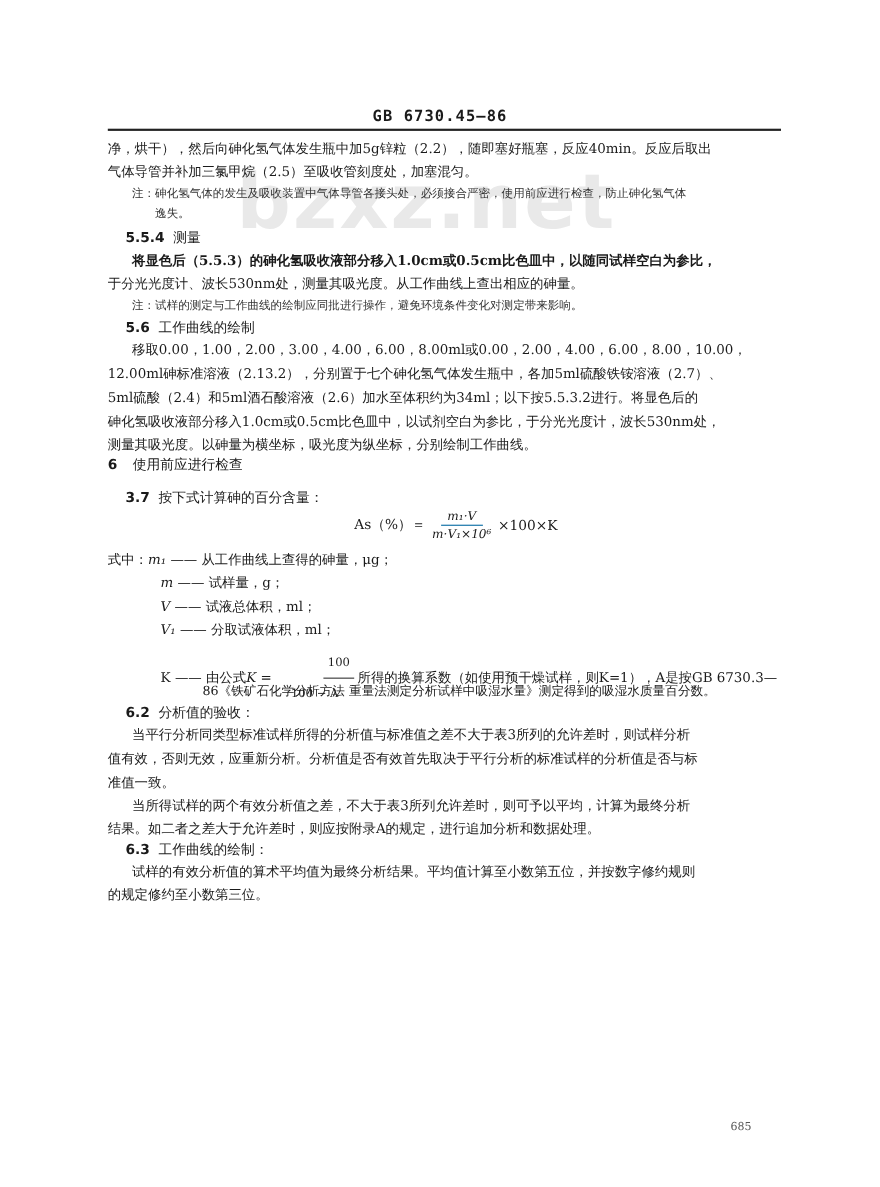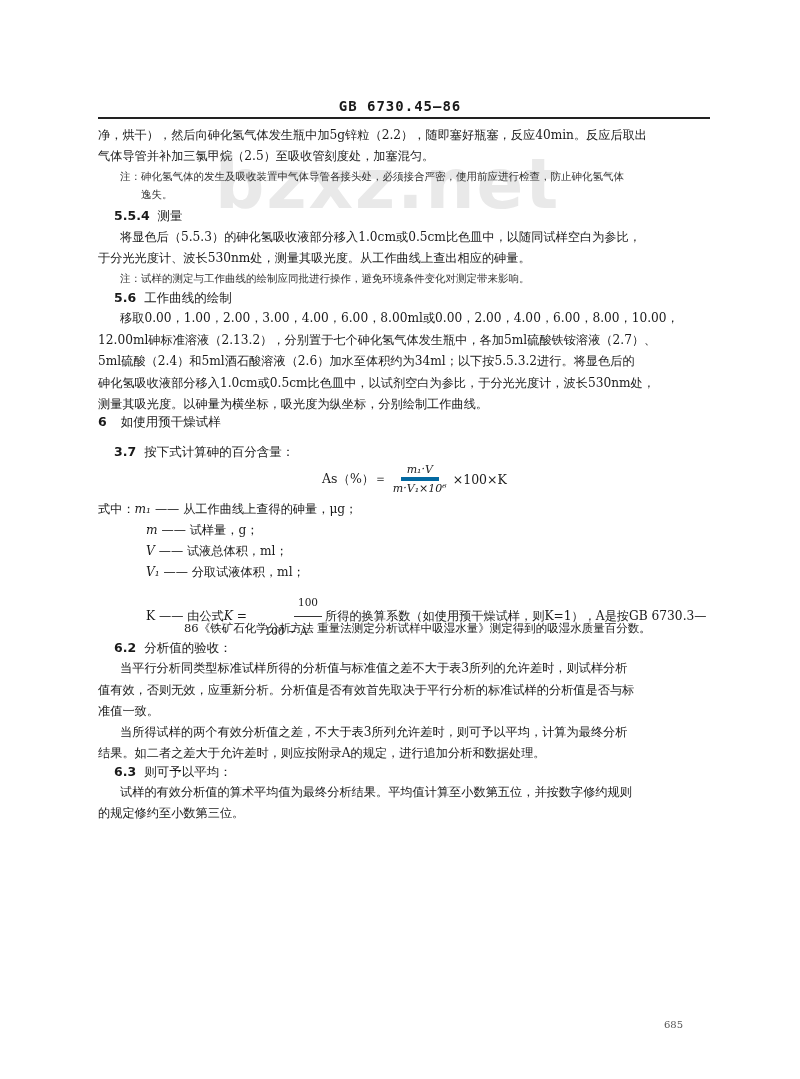--- a/index.html
+++ b/index.html
@@ -18,21 +18,21 @@
       font-family: "DejaVu Sans Mono", monospace; font-weight: bold; font-size: 14px; letter-spacing: 1px;
     }
     .hrule { position: absolute; left: 98px; width: 612px; top: 117px; height: 2px; background: #222; }
     .line { position: absolute; font-size: 12.2px; white-space: nowrap; line-height: 16px; }
     .note { font-size: 10.5px; color: #333; }
     .h { font-family: "DejaVu Sans", sans-serif; font-weight: bold; font-size: 12.5px; }
     .h .num { margin-right: 8px; }
     .h .tt { font-weight: normal; font-family: "DejaVu Serif", serif; }
     .formula { position: absolute; left: 322px; top: 463px; font-size: 12.5px; display: flex; align-items: center; }
     .frac { display: inline-flex; flex-direction: column; align-items: center; margin: 0 6px; font-style: italic; font-size: 11px; }
-    .frac .num { padding: 0 6px 1px; border-bottom: 4px solid #0369a1; }
+    .frac .num { padding: 0 6px 1px; border-bottom: 1px solid #0369a1; }
     .frac .den { padding-top: 1px; }
     .inlfrac { display: inline-flex; flex-direction: column; align-items: center; vertical-align: middle; font-size: 10.5px; margin: 0 3px; }
     .inlfrac .num { border-bottom: 1px solid #333; padding: 0 4px; margin-left: 44px; }
     .pgnum { position: absolute; left: 664px; top: 1019px; font-size: 10px; color: #555; }
     i { font-style: italic; }
   </style>
 </head>
 <body>
 
 <div class="watermark">bzxz.net</div>
@@ -42,35 +42,35 @@
   <div class="hrule"></div>
 
   <div class="line" style="left:98px; top:127px;">净，烘干），然后向砷化氢气体发生瓶中加5g锌粒（2.2），随即塞好瓶塞，反应40min。反应后取出</div>
   <div class="line" style="left:98px; top:148px;">气体导管并补加三氯甲烷（2.5）至吸收管刻度处，加塞混匀。</div>
   <div class="line note" style="left:120px; top:168px;">注：砷化氢气体的发生及吸收装置中气体导管各接头处，必须接合严密，使用前应进行检查，防止砷化氢气体</div>
   <div class="line note" style="left:141px; top:186px;">逸失。</div>
 
   <div class="line h" style="left:114px; top:208px;">
     <span class="num">5.5.4</span><span class="tt">测量</span>
   </div>
-  <div class="line" style="left:120px; top:229px;">将显色后（5.5.3）的砷化氢吸收液部分移入1.0cm或0.5cm比色皿中，以随同试样空白为参比，</div>
+  <div class="line" style="left:120px; top:229px;font-weight:bold;">将显色后（5.5.3）的砷化氢吸收液部分移入1.0cm或0.5cm比色皿中，以随同试样空白为参比，</div>
   <div class="line" style="left:98px; top:250px;">于分光光度计、波长530nm处，测量其吸光度。从工作曲线上查出相应的砷量。</div>
   <div class="line note" style="left:120px; top:270px;">注：试样的测定与工作曲线的绘制应同批进行操作，避免环境条件变化对测定带来影响。</div>
 
   <div class="line h" style="left:114px; top:290px;">
     <span class="num">5.6</span><span class="tt">工作曲线的绘制</span>
   </div>
   <div class="line" style="left:120px; top:310px;">移取0.00，1.00，2.00，3.00，4.00，6.00，8.00ml或0.00，2.00，4.00，6.00，8.00，10.00，</div>
   <div class="line" style="left:98px; top:332px;">12.00ml砷标准溶液（2.13.2），分别置于七个砷化氢气体发生瓶中，各加5ml硫酸铁铵溶液（2.7）、</div>
   <div class="line" style="left:98px; top:353px;">5ml硫酸（2.4）和5ml酒石酸溶液（2.6）加水至体积约为34ml；以下按5.5.3.2进行。将显色后的</div>
   <div class="line" style="left:98px; top:375px;">砷化氢吸收液部分移入1.0cm或0.5cm比色皿中，以试剂空白为参比，于分光光度计，波长530nm处，</div>
   <div class="line" style="left:98px; top:396px;">测量其吸光度。以砷量为横坐标，吸光度为纵坐标，分别绘制工作曲线。</div>
 
   <div class="line h" style="left:98px; top:414px;">
-    <span class="num" style="margin-right:14px">6</span><span class="tt">如使用预干燥试样</span>
+    <span class="num" style="margin-right:14px">6</span><span class="tt">使用前应进行检查</span>
   </div>
 
   <div class="line h" style="left:114px; top:444px;">
     <span class="num">3.7</span><span class="tt">按下式计算砷的百分含量：</span>
   </div>
 
   <div class="formula">
     <span>As（%）＝</span>
     <span class="frac">
       <span class="num">m₁·V</span>
@@ -102,19 +102,19 @@
   <div class="line h" style="left:114px; top:640px;">
     <span class="num">6.2</span><span class="tt">分析值的验收：</span>
   </div>
   <div class="line" style="left:120px; top:660px;">当平行分析同类型标准试样所得的分析值与标准值之差不大于表3所列的允许差时，则试样分析</div>
   <div class="line" style="left:98px; top:682px;">值有效，否则无效，应重新分析。分析值是否有效首先取决于平行分析的标准试样的分析值是否与标</div>
   <div class="line" style="left:98px; top:703px;">准值一致。</div>
   <div class="line" style="left:120px; top:724px;">当所得试样的两个有效分析值之差，不大于表3所列允许差时，则可予以平均，计算为最终分析</div>
   <div class="line" style="left:98px; top:745px;">结果。如二者之差大于允许差时，则应按附录A的规定，进行追加分析和数据处理。</div>
 
   <div class="line h" style="left:114px; top:764px;">
-    <span class="num">6.3</span><span class="tt">则可予以平均：</span>
+    <span class="num">6.3</span><span class="tt">工作曲线的绘制：</span>
   </div>
   <div class="line" style="left:120px; top:784px;">试样的有效分析值的算术平均值为最终分析结果。平均值计算至小数第五位，并按数字修约规则</div>
   <div class="line" style="left:98px; top:805px;">的规定修约至小数第三位。</div>
 
   <div class="pgnum">685</div>
 </div>
 
 </body></html>

